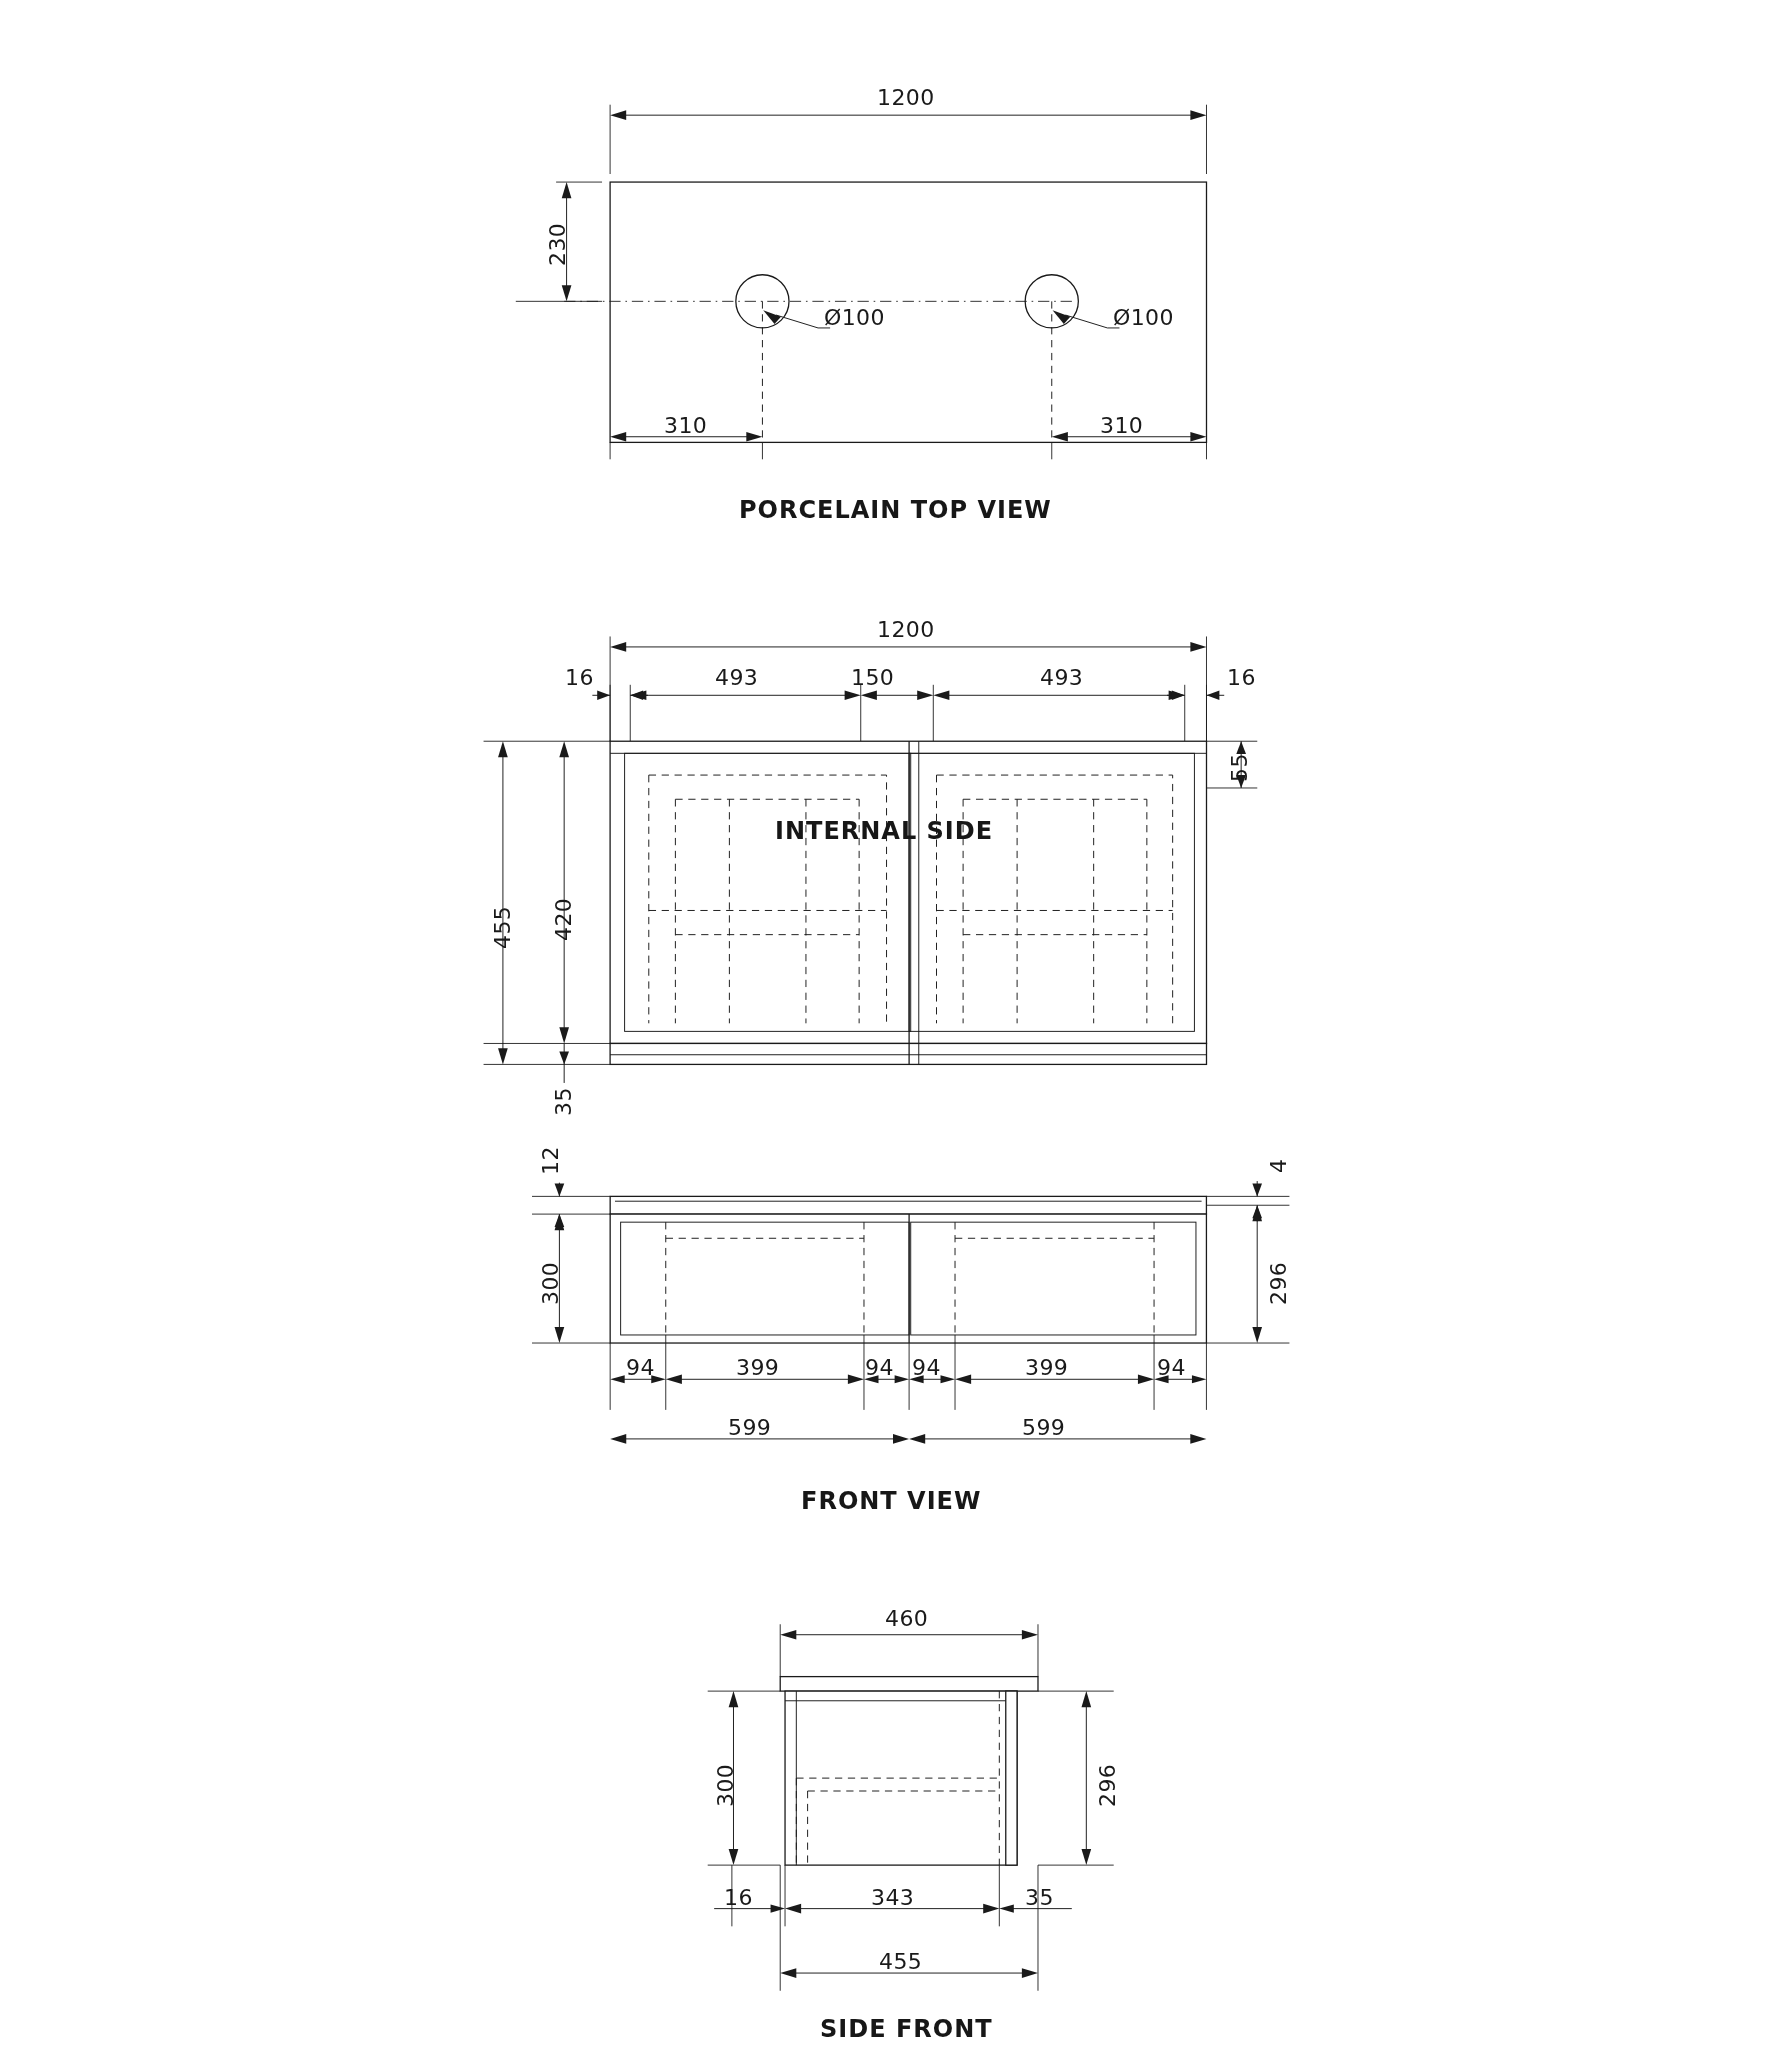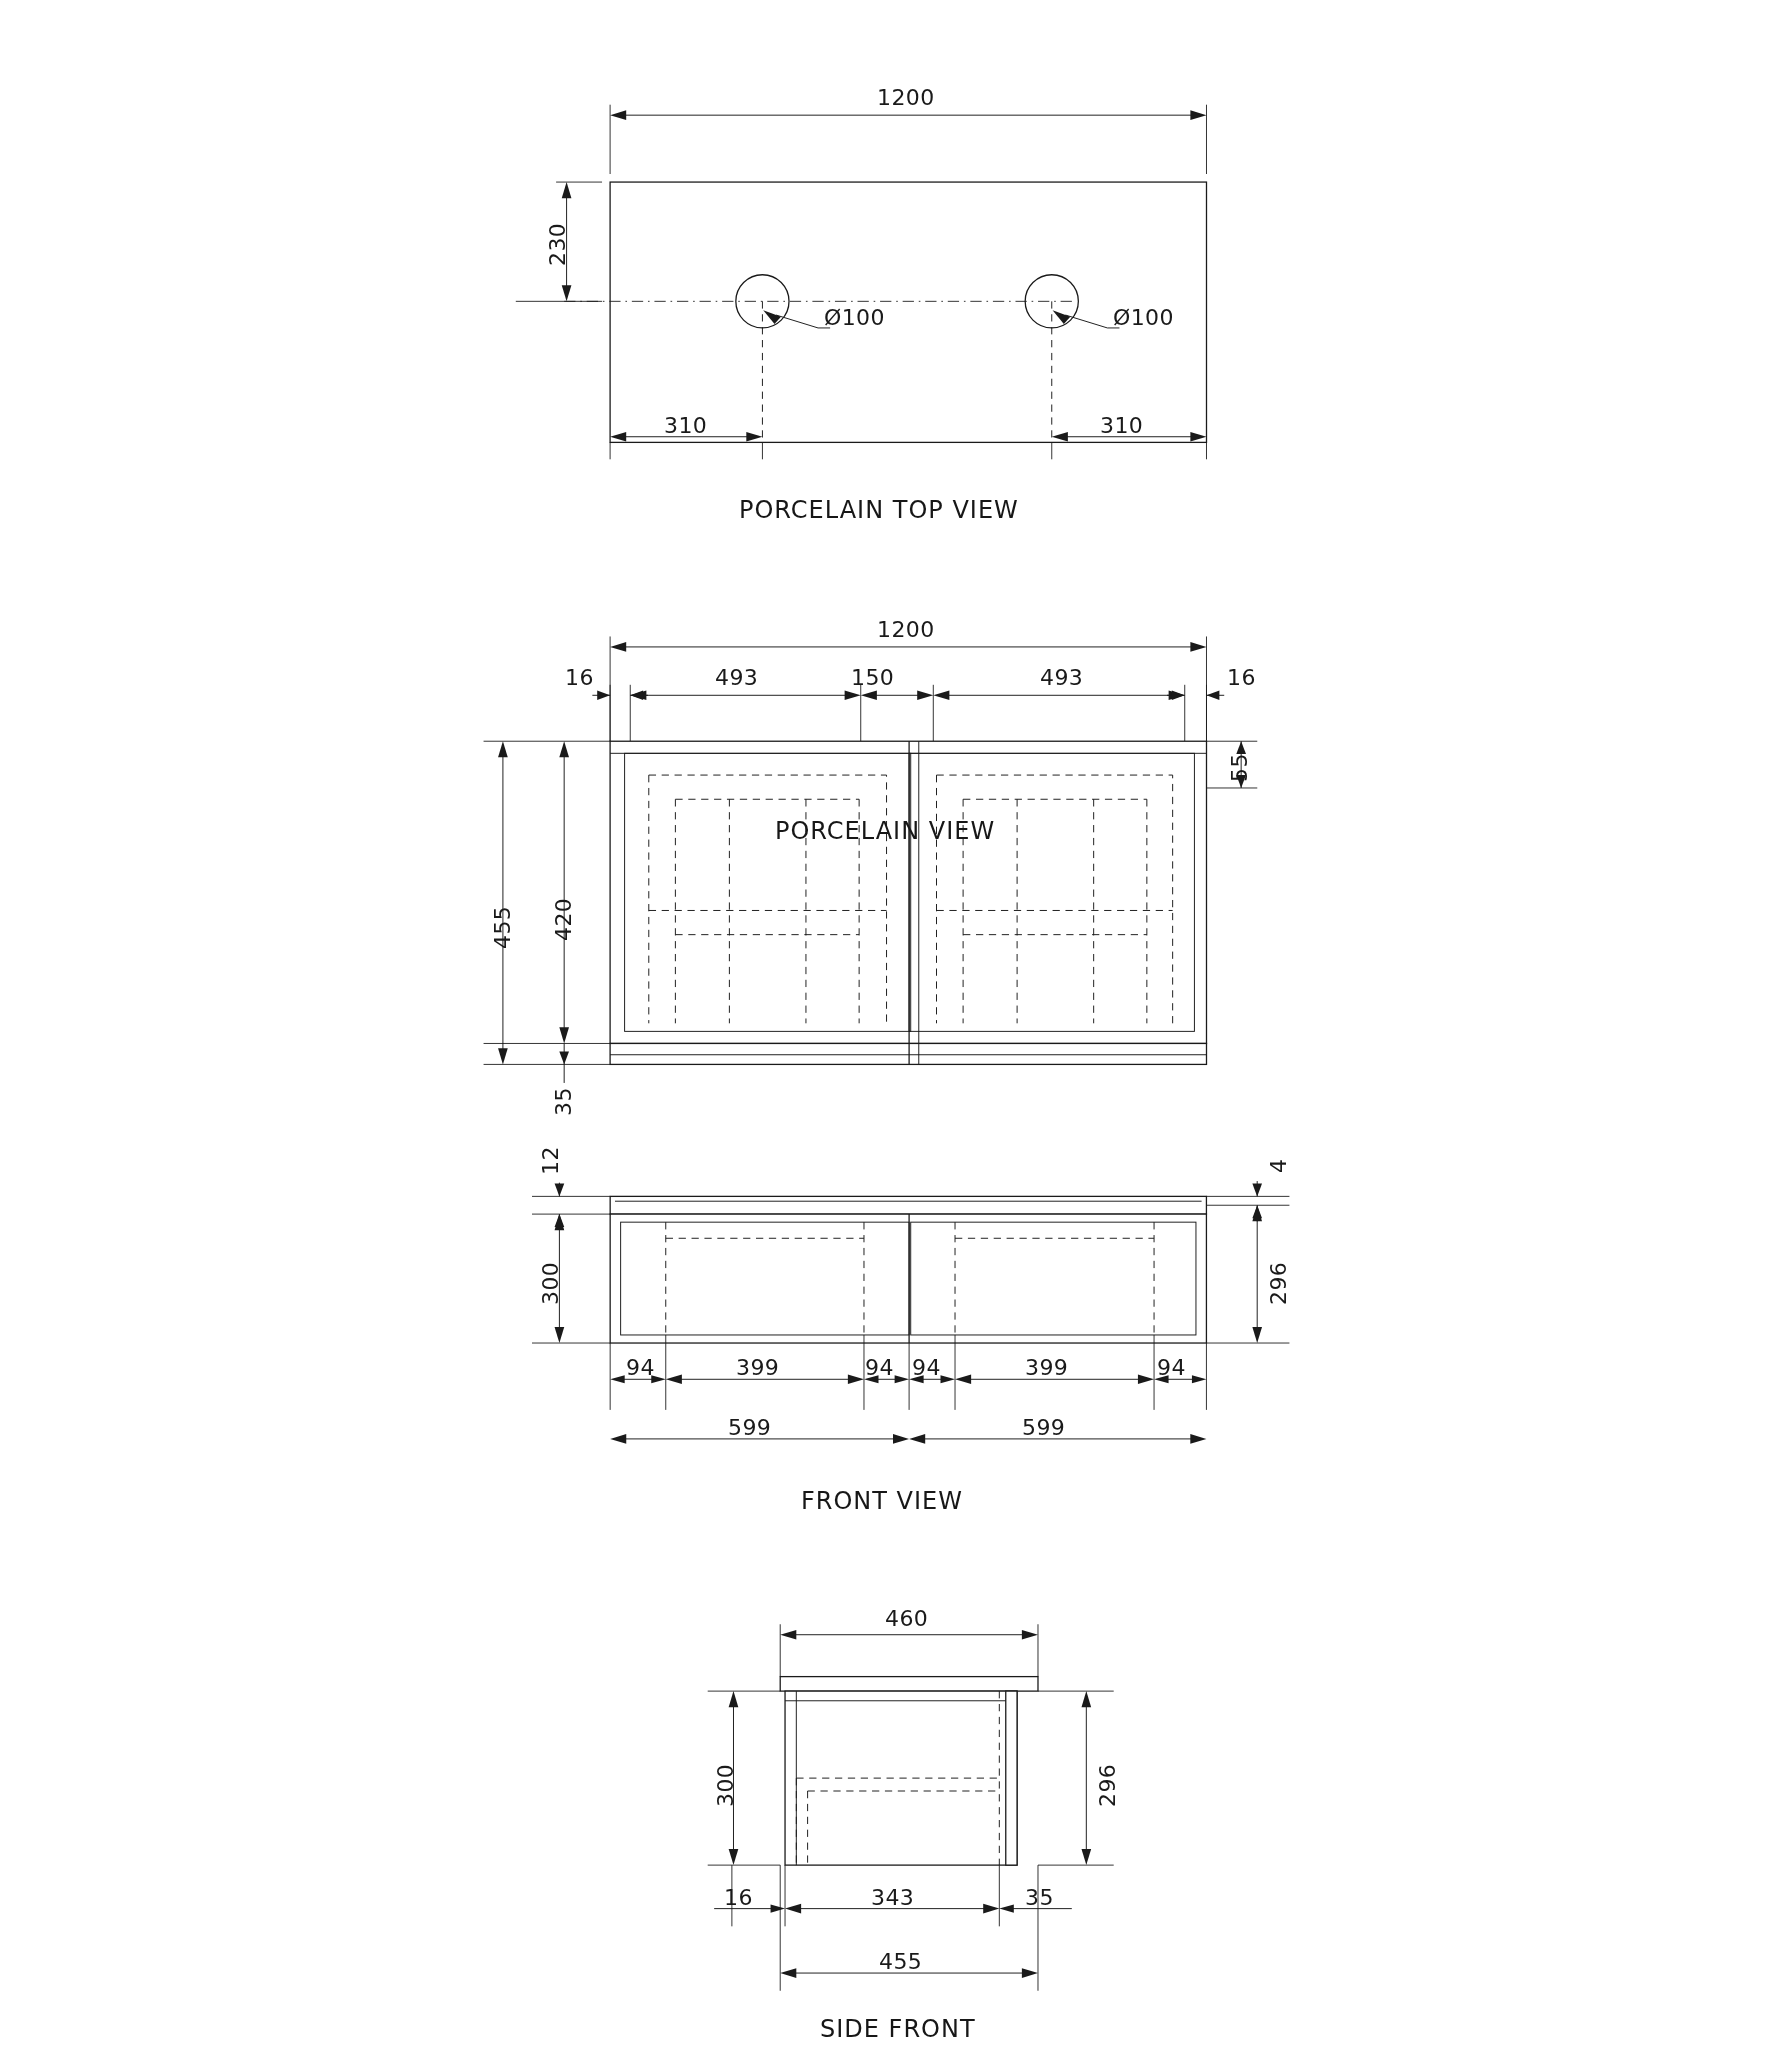--- a/index.html
+++ b/index.html
@@ -20,21 +20,21 @@
     inset: 0;
   }
   .view {
     position: absolute;
     margin-top: 24px;
   }
   .caption {
     position: absolute;
     font-size: 24px;
     letter-spacing: 1px;
-    font-weight: 400;
+    font-weight: 700;
     color: #171717;
     white-space: nowrap;
     text-align: right;
   }
   .dim-text {
     position: absolute;
     font-size: 22px;
     color: #1a1a1a;
     white-space: nowrap;
     letter-spacing: 0.4px;
@@ -225,21 +225,21 @@
     <span class="dim-text" style="left:715px; top:77px;">493</span>
     <span class="dim-text" style="left:851px; top:77px;">150</span>
     <span class="dim-text" style="left:1040px; top:77px;">493</span>
     <span class="dim-text" style="left:1227px; top:77px;">16</span>
 
     <span class="dim-text vert" style="left:490px; top:361px;">455</span>
     <span class="dim-text vert" style="left:551px; top:353px;">420</span>
     <span class="dim-text vert" style="left:551px; top:528px;">35</span>
     <span class="dim-text vert" style="left:1227px; top:194px;">55</span>
 
-    <span class="caption" style="left:775px; top:806px; top:229px;">PORCELAIN VIEW</span>
+    <span class="caption" style="left:775px; top:806px; top:229px;">INTERNAL SIDE</span>
   </div>
 
   <div class="view" style="left:0px; top:1120px; width:1790px; height:419px;">
     <svg width="1790" height="419" viewBox="0 0 2221 520">
 
       <rect class="face" x="757" y="65" width="740" height="22"></rect>
       <path class="ln-thin" d="M763 71 L1491 71"></path>
 
       <rect class="face" x="757" y="87" width="740" height="160"></rect>
 

